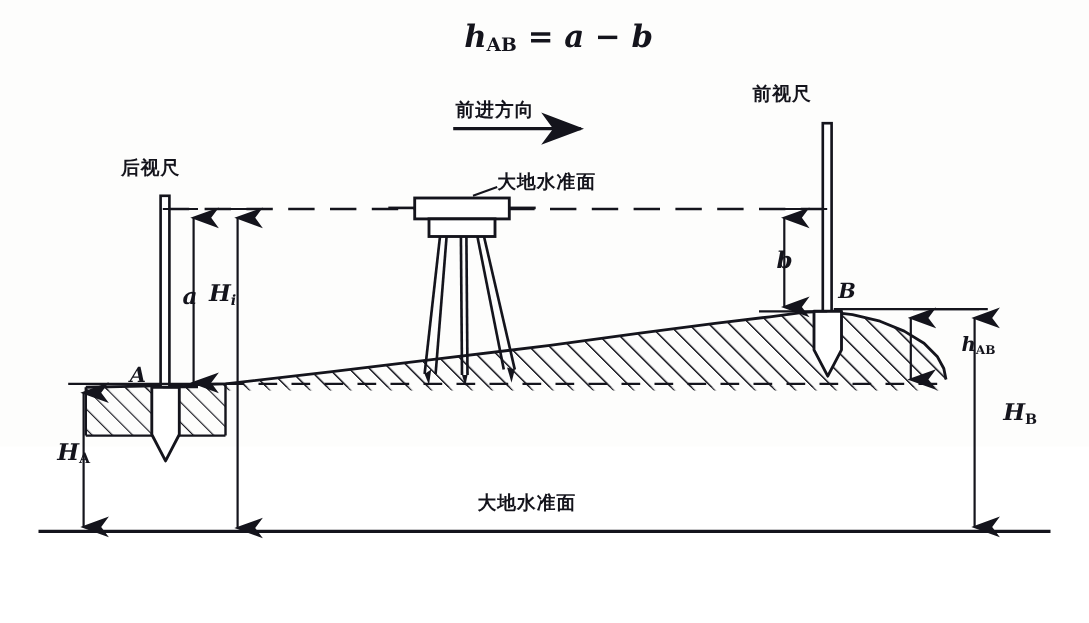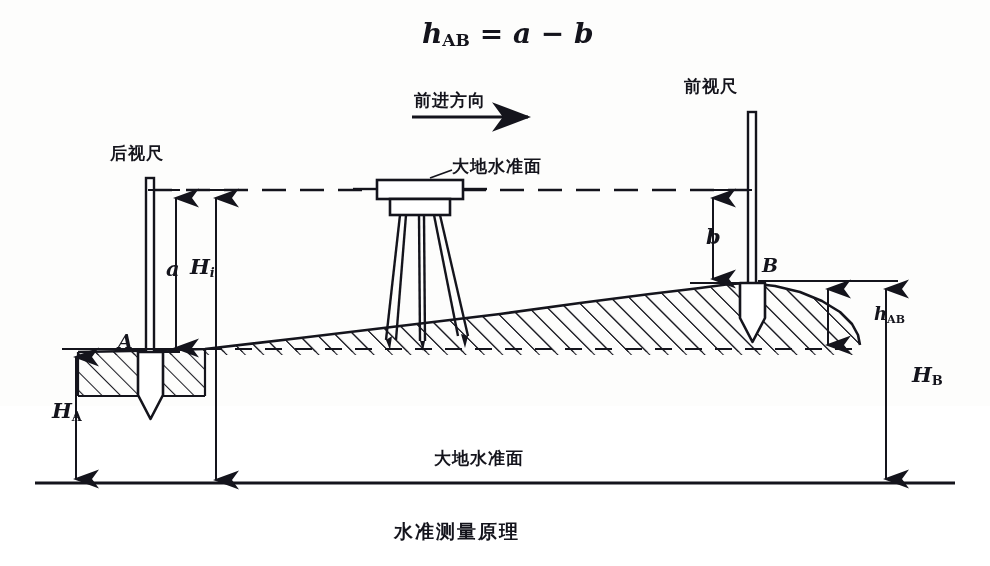--- a/index.html
+++ b/index.html
@@ -197,21 +197,20 @@
   <div class="lbl cjk" style="left:414px; top:92px;text-align:center;">前进方向</div>
 
   <div class="lbl cjk" style="left:684px; top:78px;">前视尺</div>
 
   <div class="lbl cjk" style="left:110px; top:145px;text-align:center;">后视尺</div>
 
   <div class="lbl cjk" style="left:452px; top:158px;">大地水准面</div>
 
   <div class="lbl cjk" style="left:434px; top:450px;">大地水准面</div>
 
-  <div class="lbl cjk-cap" style="left:394px; top:522px;">水准测量原理</div>
 
   <div class="lbl math dim" style="left:166px; top:258px;">a</div>
 
   <div class="lbl math dim" style="left:190px; top:256px;"><span>H</span><span class="subi">i</span></div>
 
   <div class="lbl math dim" style="left:706px; top:226px;">b</div>
 
   <div class="lbl math dim" style="left:834px; top:305px; font-size:18px;margin-left:40px;"><span>h</span><span class="sub" style="font-size:11px;">AB</span></div>
 
   <div class="lbl math dim" style="left:52px; top:400px;"><span>H</span><span class="sub">A</span></div>

